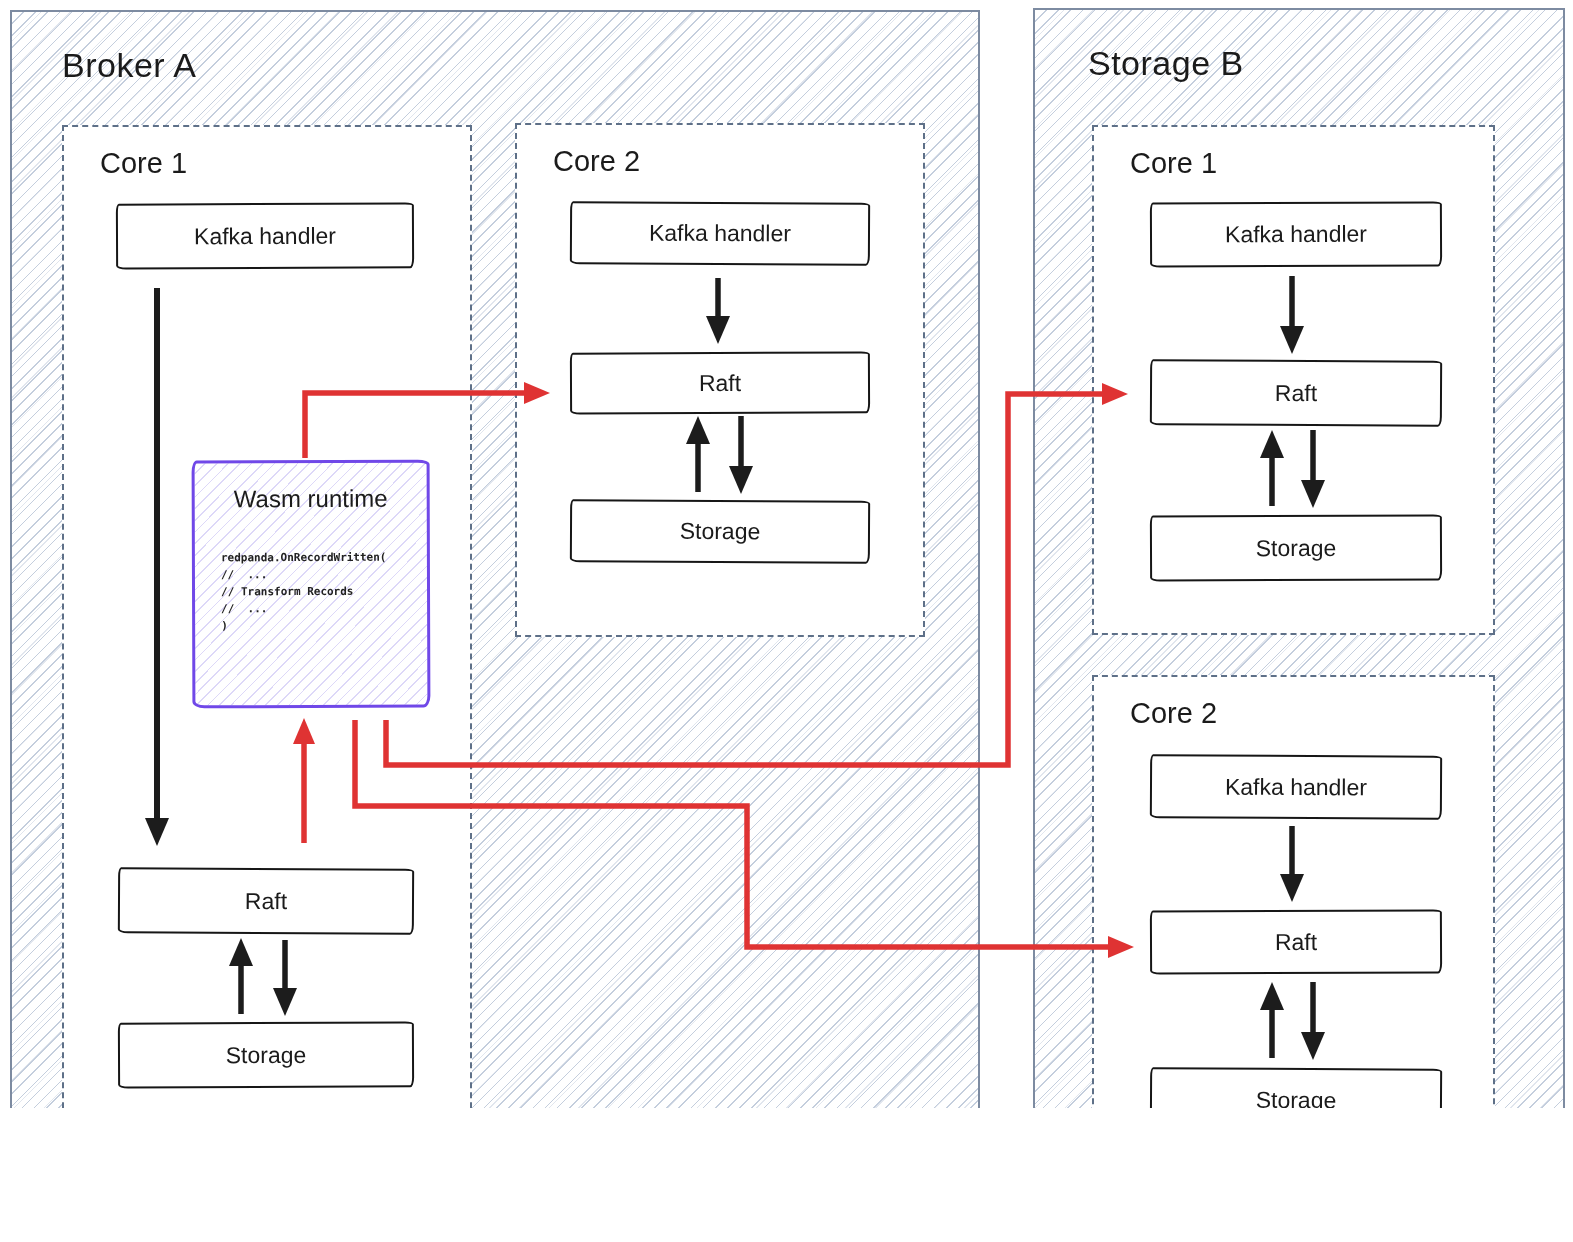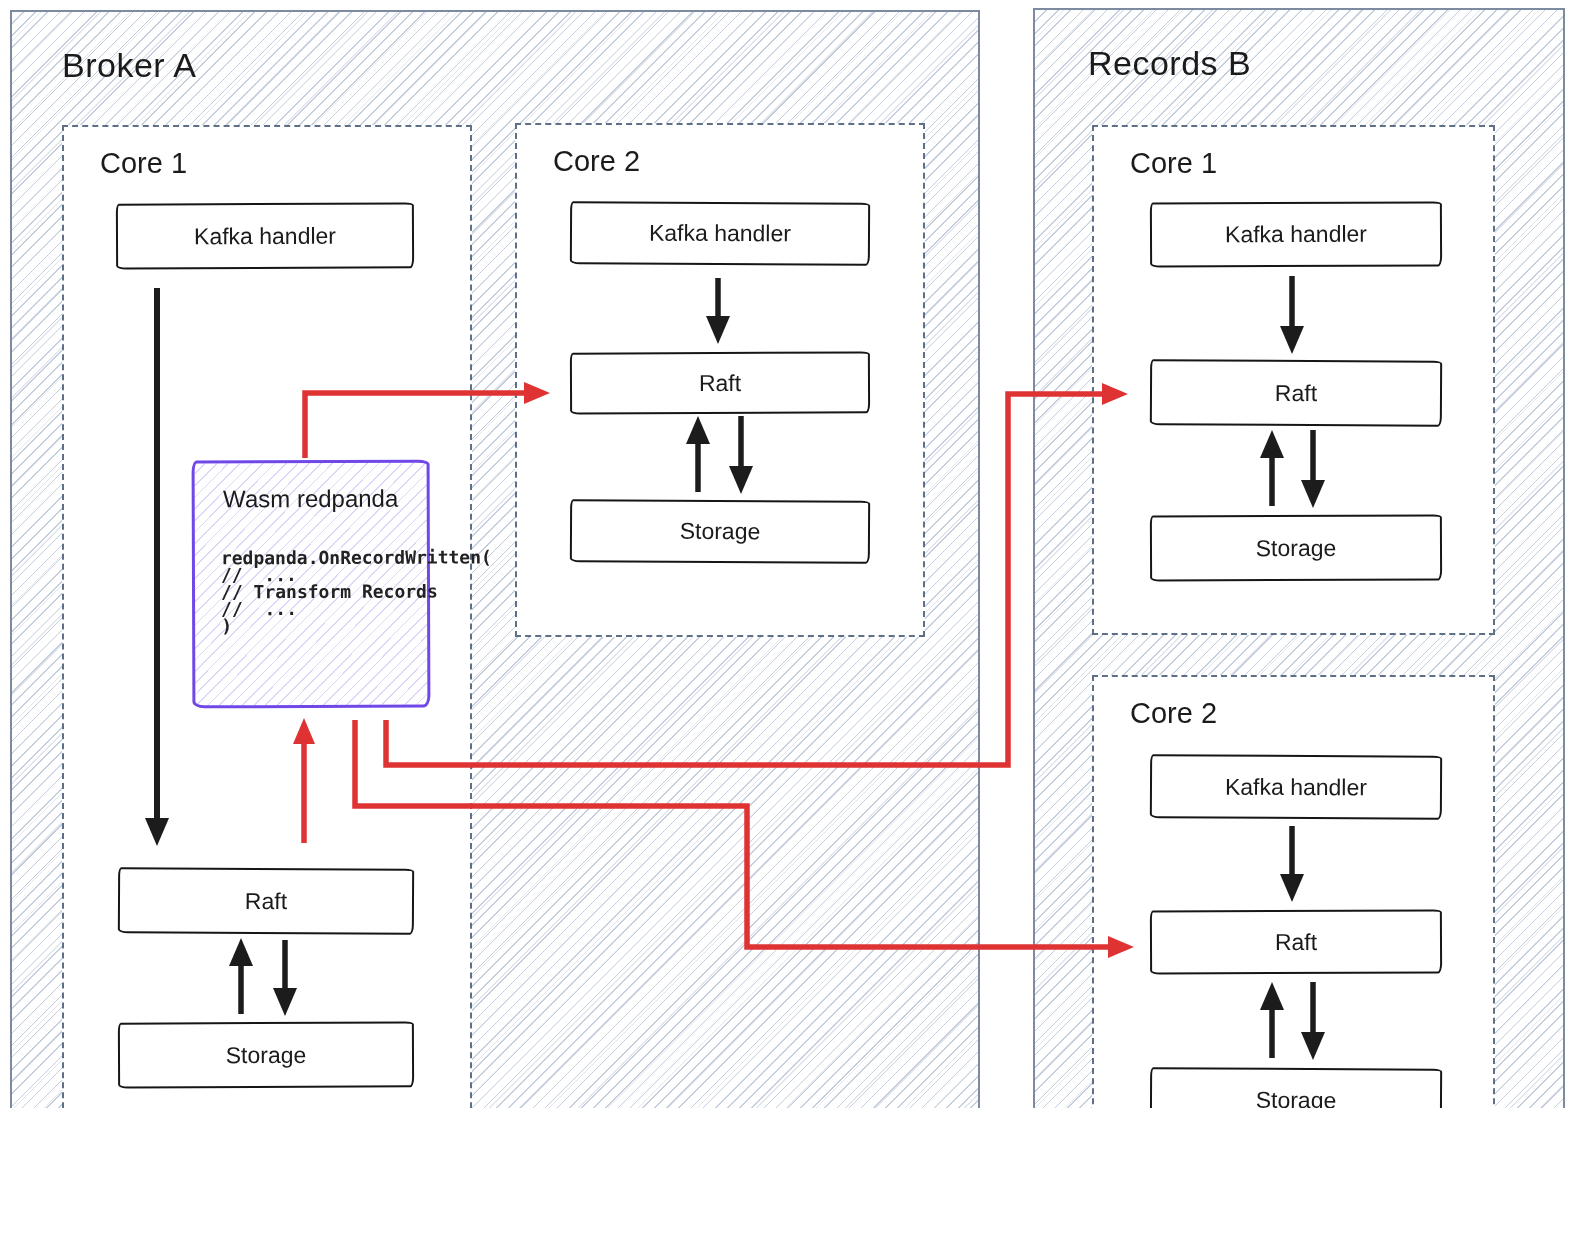--- a/index.html
+++ b/index.html
@@ -72,21 +72,21 @@
     position:absolute;
     left:0;right:0;top:22px;
     text-align:center;
     font-size:24px;
   }
   .wasm-code{
     position:absolute;
     left:26px;top:86px;
     margin:0;
     font-family:"DejaVu Sans Mono", monospace;
-    font-size:18px;
+    font-size:11px;
     line-height:17px;
     font-weight:bold;
     color:#222;
     white-space:pre;
   }
   #arrows{
     position:absolute;inset:0;
     width:1573px;height:1242px;
     pointer-events:none;
     z-index:50;
@@ -104,21 +104,21 @@
     <div class="broker-title" style="left:50px;top:34px;">Broker A</div>
   </div>
 
   <div class="core" style="left:62px;top:125px;width:410px;height:1033px;">
     <div class="core-title">Core 1</div>
   </div>
   <div class="sketchbox rot-a" style="left:116px;top:203px;width:298px;height:66px;">
     <span>Kafka handler</span>
   </div>
   <div class="wasm" style="left:192px;top:460px;width:238px;height:248px;">
-    <div class="wasm-title">Wasm redpanda</div>
+    <div class="wasm-title">Wasm runtime</div>
     <pre class="wasm-code">redpanda.OnRecordWritten(
 //  ...
 // Transform Records
 //  ...
 )</pre>
   </div>
   <div class="sketchbox rot-b" style="left:118px;top:868px;width:296px;height:66px;">
     <span>Raft</span>
   </div>
   <div class="sketchbox rot-a" style="left:118px;top:1022px;width:296px;height:66px;">
@@ -132,21 +132,21 @@
     <span>Kafka handler</span>
   </div>
   <div class="sketchbox rot-a" style="left:570px;top:352px;width:300px;height:62px;">
     <span>Raft</span>
   </div>
   <div class="sketchbox rot-b" style="left:570px;top:500px;width:300px;height:63px;">
     <span>Storage</span>
   </div>
 
   <div class="broker" style="left:1033px;top:8px;width:532px;height:1222px;">
-    <div class="broker-title" style="left:53px;top:34px;">Records B</div>
+    <div class="broker-title" style="left:53px;top:34px;">Storage B</div>
   </div>
 
   <div class="core" style="left:1092px;top:125px;width:403px;height:510px;">
     <div class="core-title">Core 1</div>
   </div>
   <div class="sketchbox rot-a" style="left:1150px;top:202px;width:292px;height:65px;">
     <span>Kafka handler</span>
   </div>
   <div class="sketchbox rot-b" style="left:1150px;top:360px;width:292px;height:66px;">
     <span>Raft</span>

